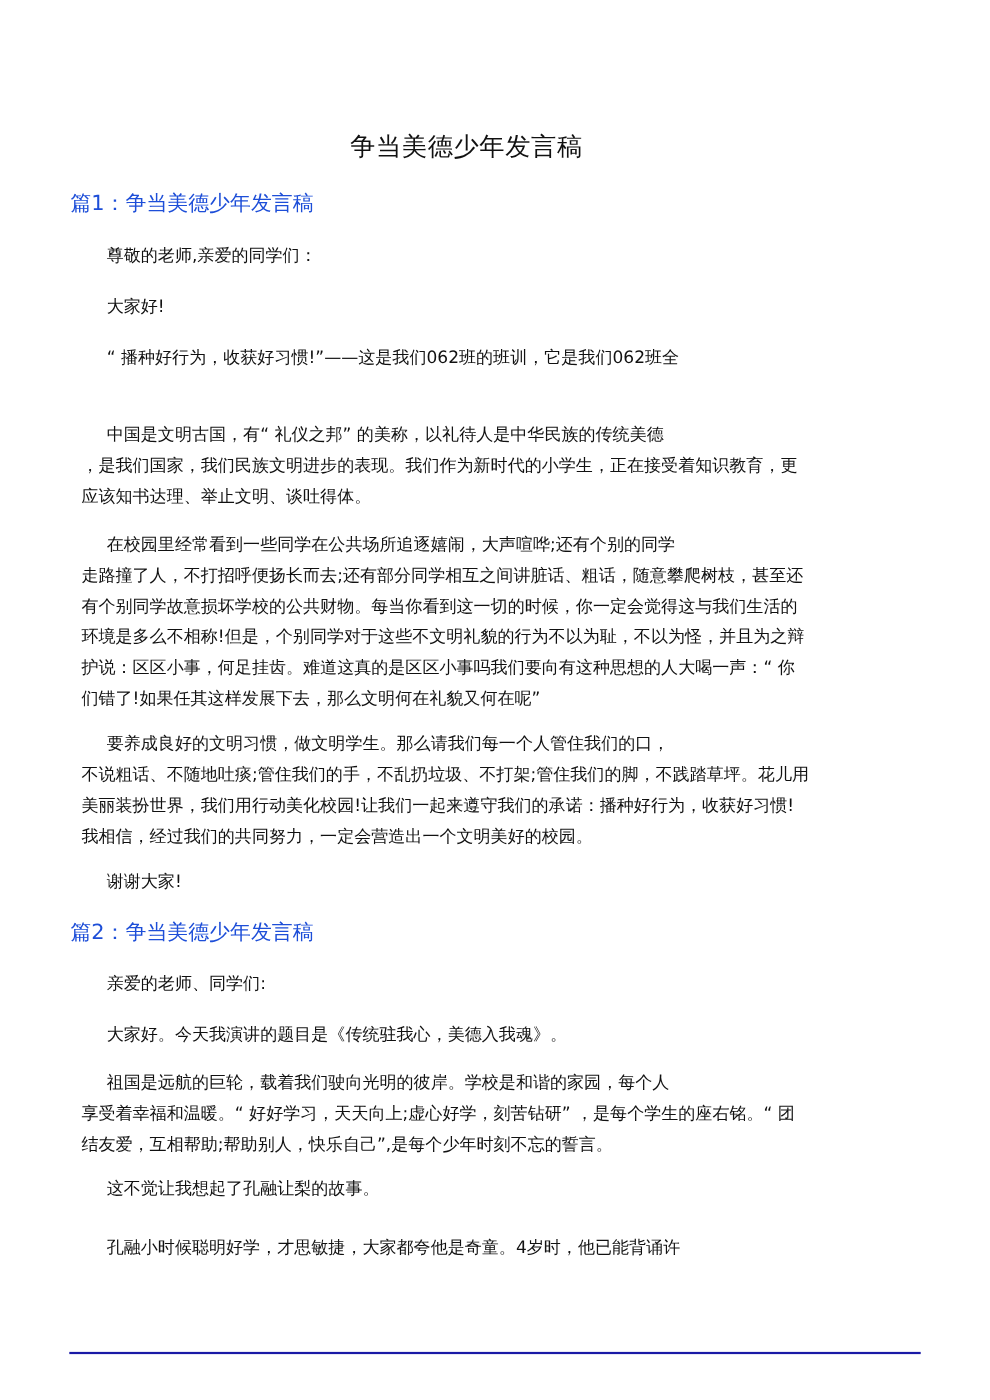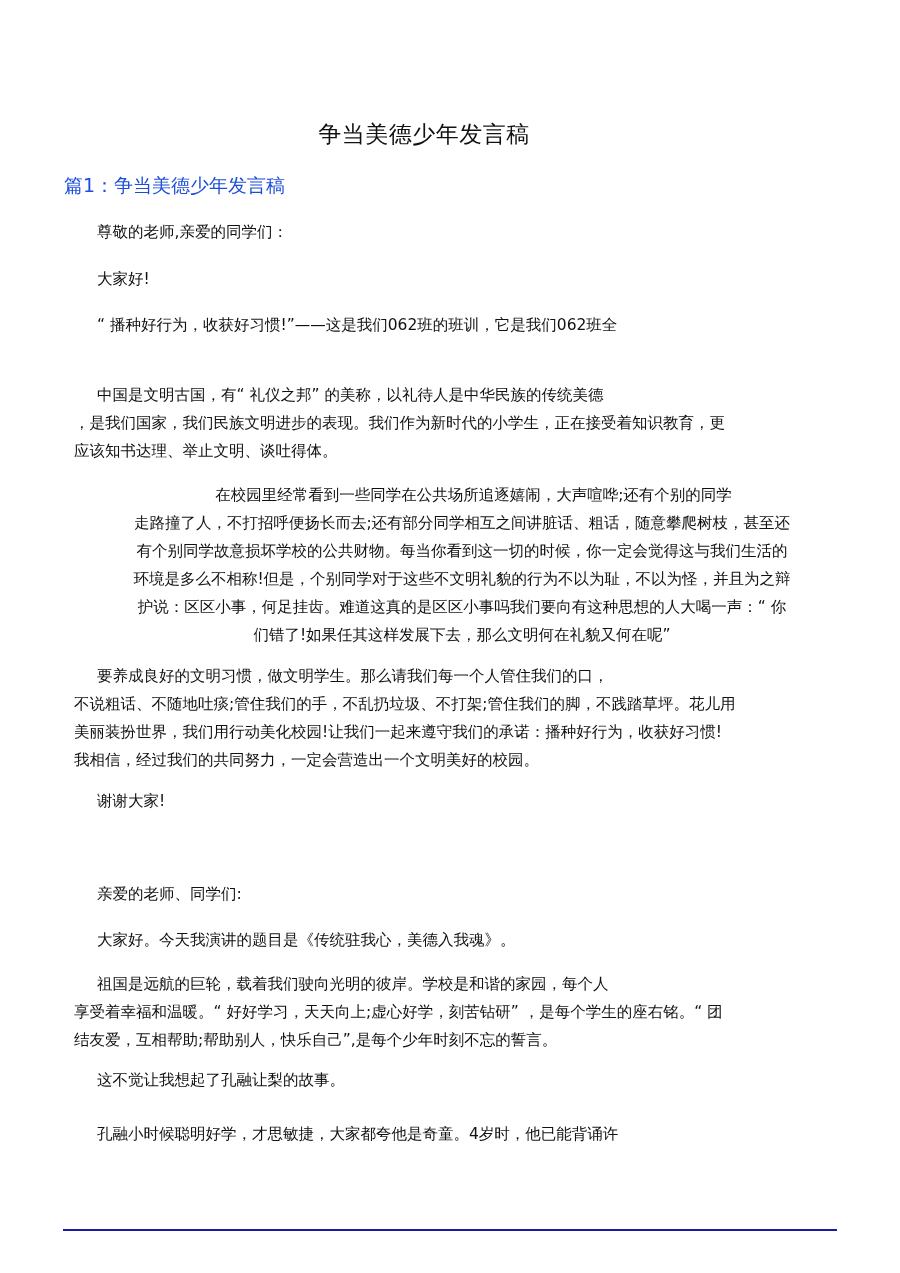--- a/index.html
+++ b/index.html
@@ -82,40 +82,41 @@
   <div class="para" style="top:311px;">
     <span class="line indent">“ 播种好行为，收获好习惯!”——这是我们062班的班训，它是我们062班全</span>
   </div>
 
   <div class="para" style="top:381px;">
     <span class="line indent">中国是文明古国，有“ 礼仪之邦” 的美称，以礼待人是中华民族的传统美德</span>
     <span class="line">，是我们国家，我们民族文明进步的表现。我们作为新时代的小学生，正在接受着知识教育，更</span>
     <span class="line">应该知书达理、举止文明、谈吐得体。</span>
   </div>
 
-  <div class="para" style="top:481px;text-align:center;">
+  <div class="para" style="top:481px;">
     <span class="line indent">在校园里经常看到一些同学在公共场所追逐嬉闹，大声喧哗;还有个别的同学</span>
     <span class="line">走路撞了人，不打招呼便扬长而去;还有部分同学相互之间讲脏话、粗话，随意攀爬树枝，甚至还</span>
     <span class="line">有个别同学故意损坏学校的公共财物。每当你看到这一切的时候，你一定会觉得这与我们生活的</span>
     <span class="line">环境是多么不相称!但是，个别同学对于这些不文明礼貌的行为不以为耻，不以为怪，并且为之辩</span>
     <span class="line">护说：区区小事，何足挂齿。难道这真的是区区小事吗我们要向有这种思想的人大喝一声：“ 你</span>
     <span class="line">们错了!如果任其这样发展下去，那么文明何在礼貌又何在呢”</span>
   </div>
 
   <div class="para" style="top:662px;">
     <span class="line indent">要养成良好的文明习惯，做文明学生。那么请我们每一个人管住我们的口，</span>
     <span class="line">不说粗话、不随地吐痰;管住我们的手，不乱扔垃圾、不打架;管住我们的脚，不践踏草坪。花儿用</span>
     <span class="line">美丽装扮世界，我们用行动美化校园!让我们一起来遵守我们的承诺：播种好行为，收获好习惯!</span>
     <span class="line">我相信，经过我们的共同努力，一定会营造出一个文明美好的校园。</span>
   </div>
 
   <div class="para" style="top:787px;">
     <span class="line indent">谢谢大家!</span>
   </div>
 
+  <div class="section-heading" style="top:834px;">篇2：争当美德少年发言稿</div>
 
   <div class="para" style="top:880px;">
     <span class="line indent">亲爱的老师、同学们:</span>
   </div>
 
   <div class="para" style="top:926px;">
     <span class="line indent">大家好。今天我演讲的题目是《传统驻我心，美德入我魂》。</span>
   </div>
 
   <div class="para" style="top:970px;">

